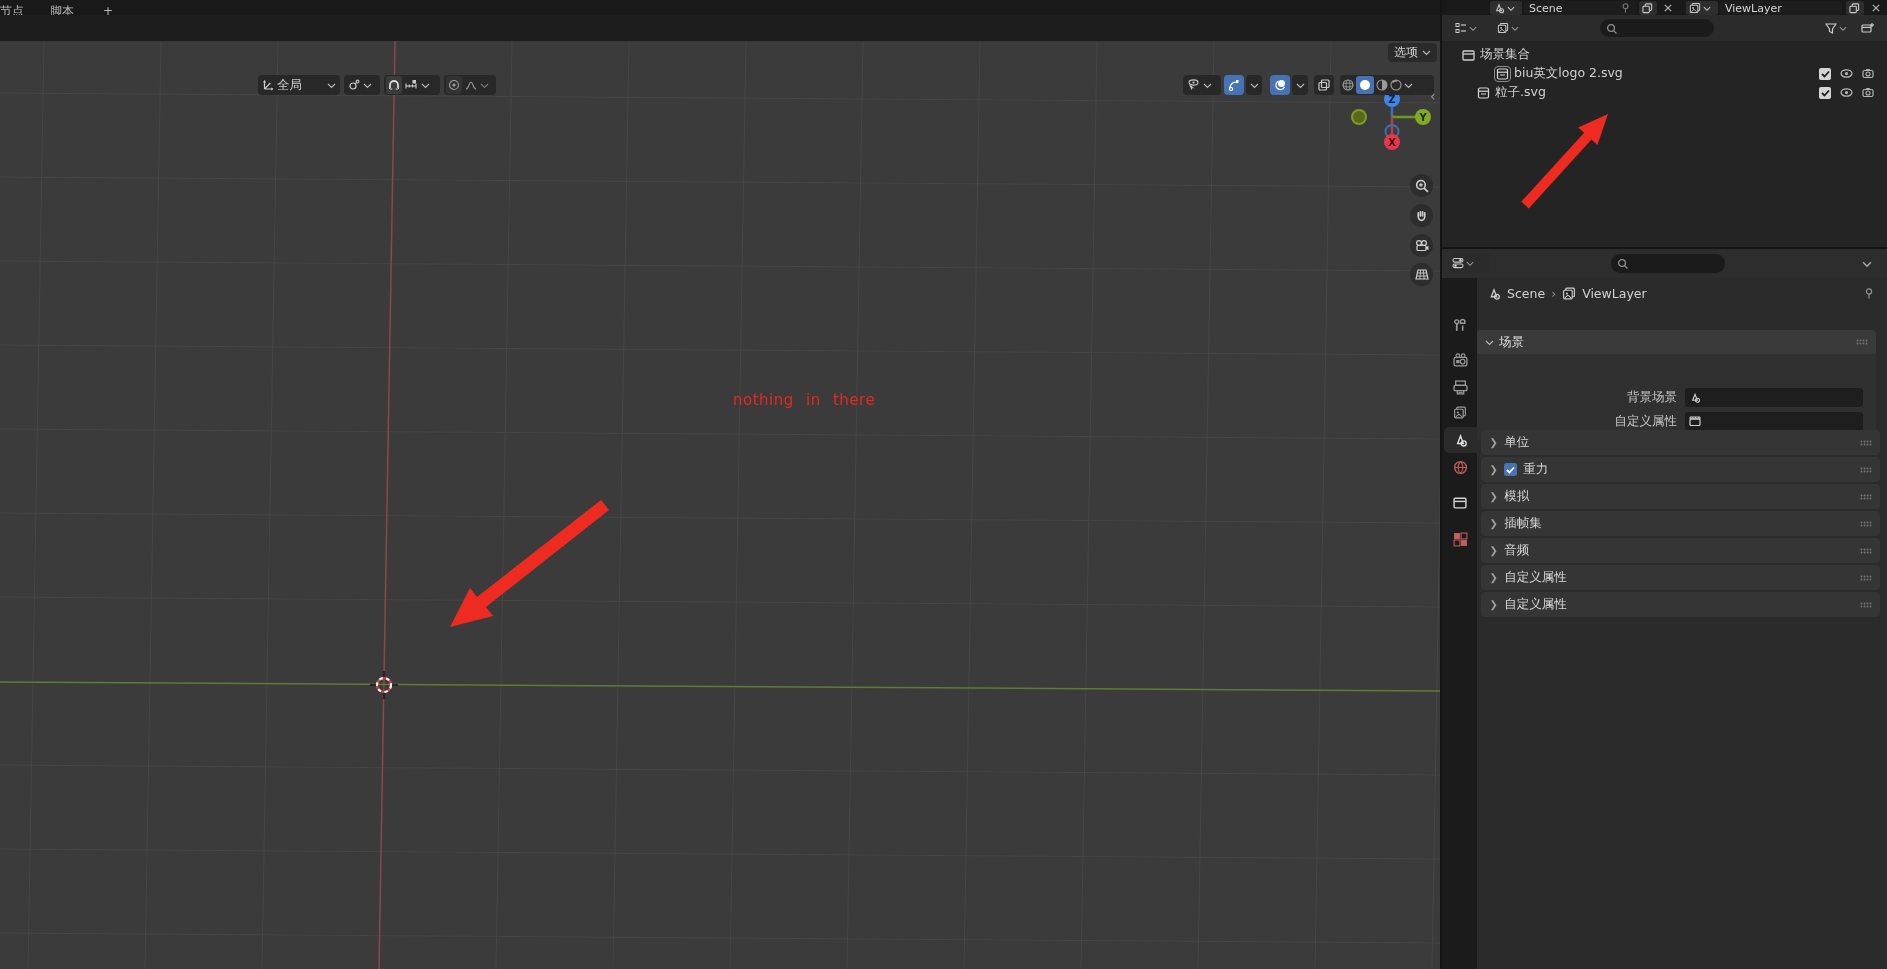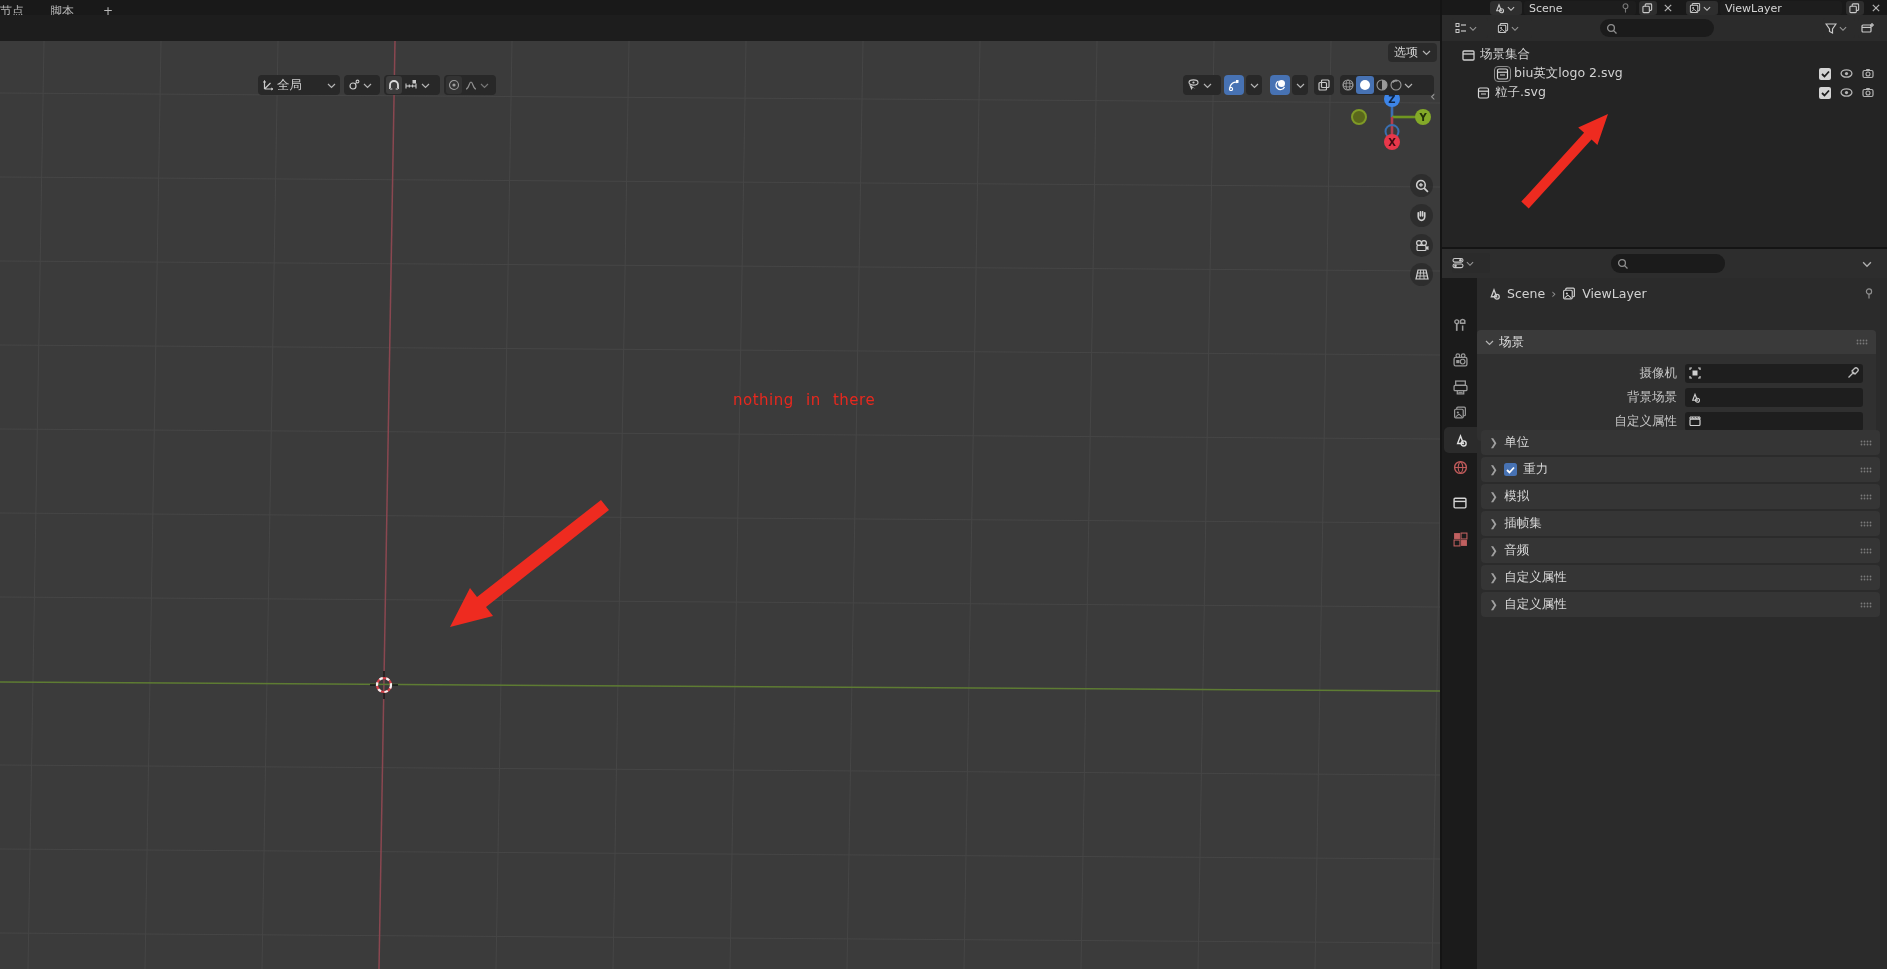--- a/index.html
+++ b/index.html
@@ -681,31 +681,20 @@
       <svg class="i" width="9" height="7" viewBox="0 0 9 7" color="#b5b5b5">
           <use href="#d-chev"></use>
         </svg>
       <span>场景</span>
       <span class="dots">
         <svg class="i" width="12" height="6" viewBox="0 0 12 6">
             <use href="#d-dots8"></use>
           </svg>
       </span>
     </div>
-    <div class="prop-row" style="top:33px;left:0;width:399px;">
-      <span class="prop-label" style="left:40px;">摄像机</span>
-      <span class="field" style="left:208px;width:178px;">
-        <svg class="i" width="12" height="12" viewBox="0 0 12 12" color="#d0d0d0">
-            <use href="#d-camframe"></use>
-          </svg>
-        <svg class="i" style="margin-left:auto;" width="12" height="12" viewBox="0 0 12 12" color="#c0c0c0">
-            <use href="#d-dropper"></use>
-          </svg>
-      </span>
-    </div>
     <div class="prop-row" style="top:57px;left:0;width:399px;">
       <span class="prop-label" style="left:40px;">背景场景</span>
       <span class="field" style="left:208px;width:178px;">
         <svg class="i" width="12" height="11" viewBox="0 0 13 12" color="#d0d0d0">
             <use href="#d-scene"></use>
           </svg>
       </span>
     </div>
     <div class="prop-row" style="top:81px;left:0;width:399px;">
       <span class="prop-label" style="left:40px;">自定义属性</span>

